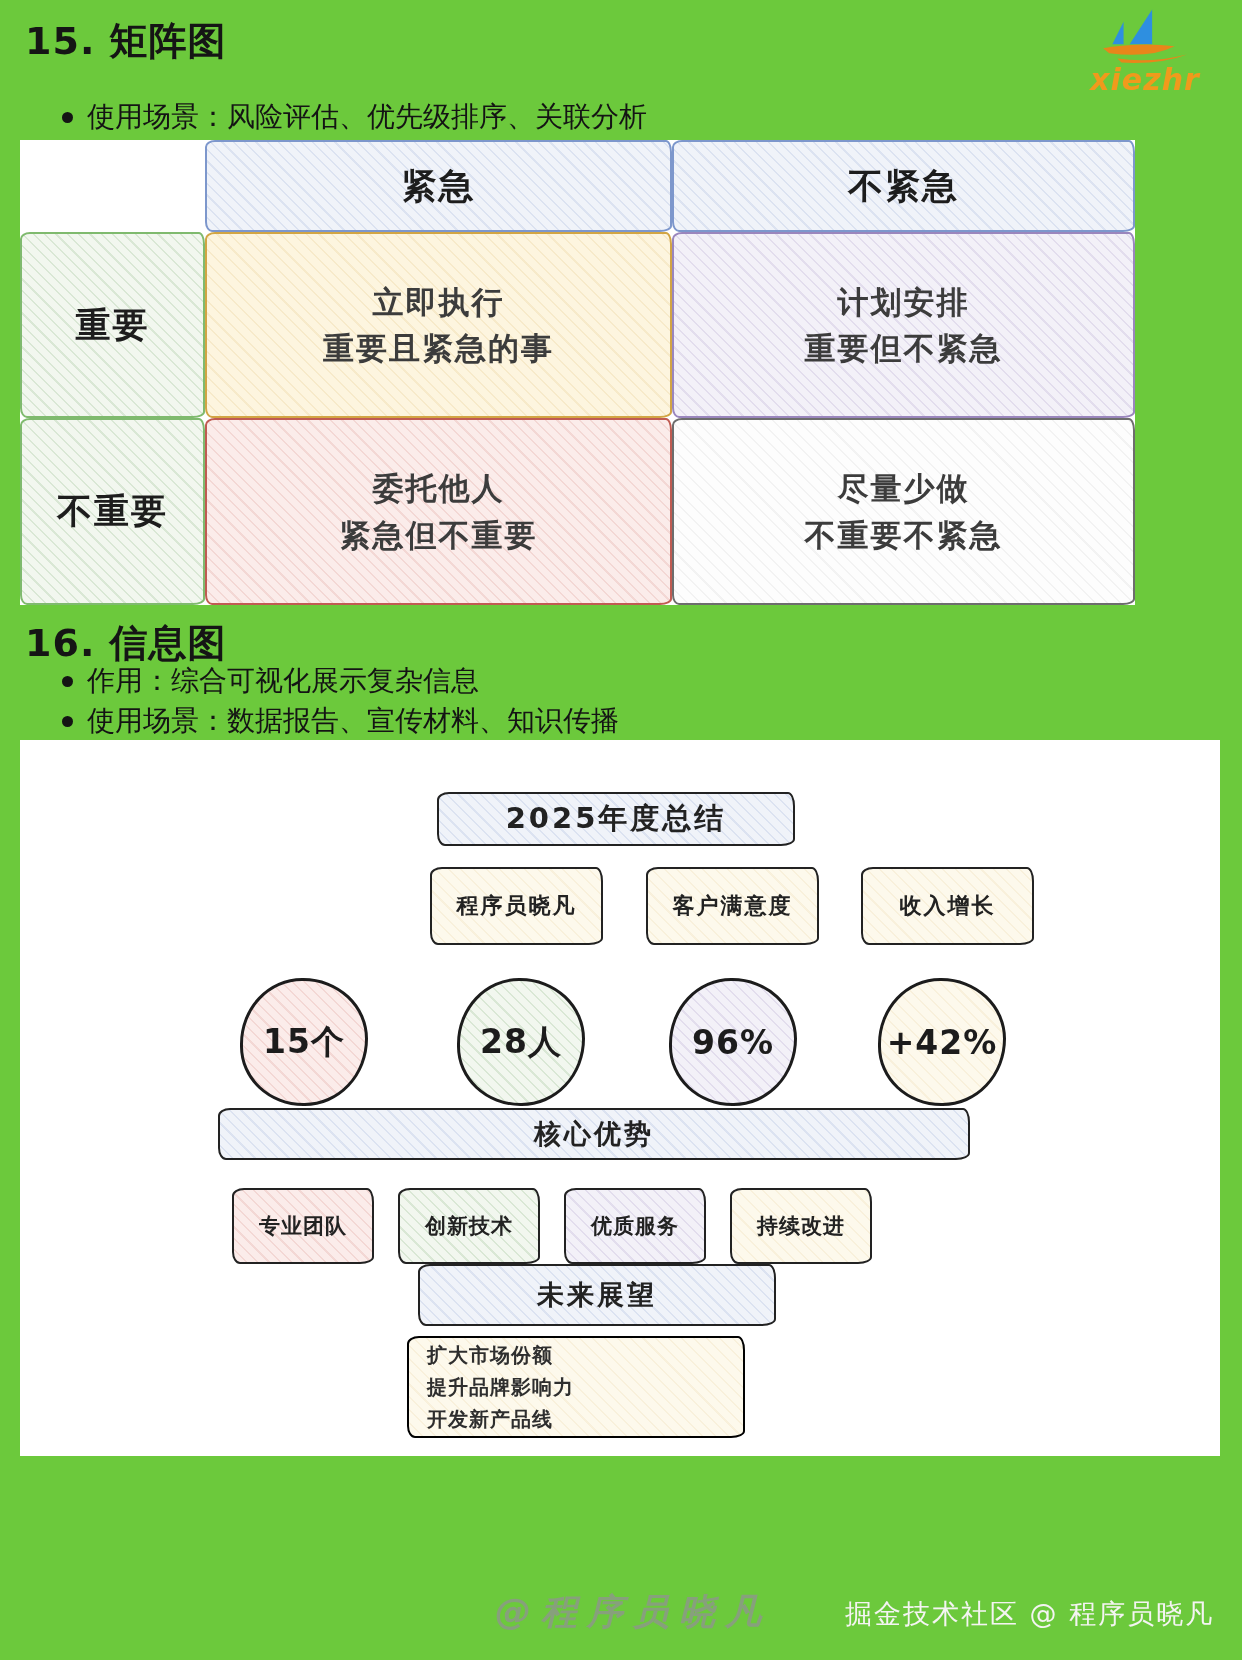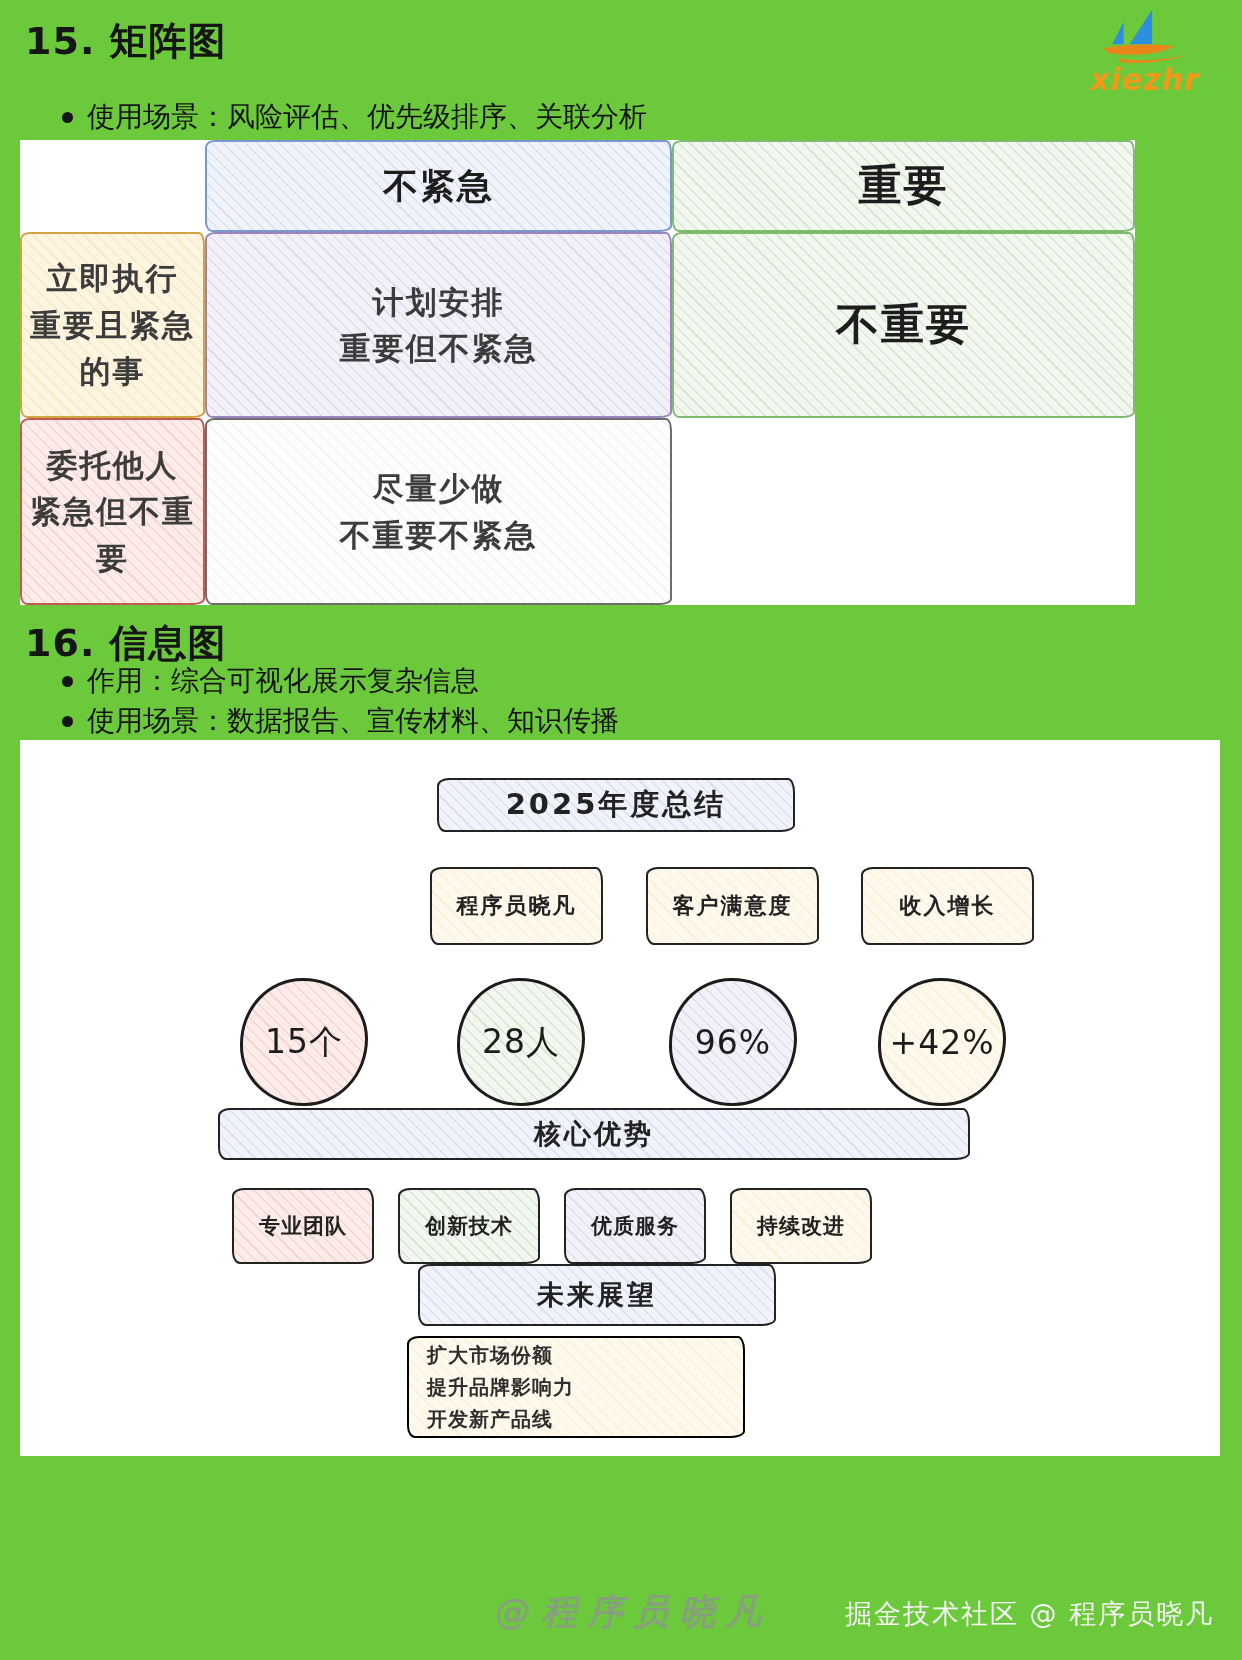--- a/index.html
+++ b/index.html
@@ -32,35 +32,35 @@
                  grid-template-columns:185px 467px 463px; grid-template-rows:92px 186px 187px; }
   .mx-cell { display:flex; flex-direction:column; align-items:center; justify-content:center; text-align:center; }
   .mx-border { border:2.5px solid; border-radius:10px 6px 12px 7px / 7px 12px 6px 10px; }
   .b-blue   { border-color:#7d97cc; }
   .b-green  { border-color:#7fba6e; }
   .b-gold   { border-color:#d2a544; }
   .b-purple { border-color:#9a86bd; }
   .b-red    { border-color:#c05b52; }
   .b-dark   { border-color:#6d6d6d; }
   .mx-colhead { font-size:35px; font-weight:bold; color:#1d1d1d; letter-spacing:2px; }
-  .mx-rowhead { font-size:43px; font-weight:bold; color:#1d1d1d; letter-spacing:2px; }
+  .mx-rowhead { font-size:35px; font-weight:bold; color:#1d1d1d; letter-spacing:2px; }
   .q-line { font-size:31px; font-weight:bold; color:#3c3c3c; line-height:1.5; letter-spacing:2px; }
 
   
   .ig-panel { position:absolute; left:20px; top:740px; width:1200px; height:716px; background:#ffffff; }
   .sketch-box { border:2.5px solid; border-radius:12px 7px 14px 8px / 8px 14px 7px 12px;
                 display:flex; align-items:center; justify-content:center; text-align:center; }
-  .ig-title { position:absolute; left:417px; top:38px; width:358px; height:54px;
+  .ig-title { position:absolute; left:417px; top:52px; width:358px; height:54px;
               font-size:29px; font-weight:bold; color:#222; letter-spacing:3px; }
   .stat-label { position:absolute; top:127px; width:173px; height:78px;
                 font-size:22px; font-weight:bold; color:#222; letter-spacing:2px; }
   .stat-circle { position:absolute; top:238px; width:128px; height:128px;
                  border:3px solid; border-radius:49% 51% 50% 50% / 52% 48% 53% 47%;
                  display:flex; align-items:center; justify-content:center;
-                 font-size:33px; font-weight:normal; color:#1c1c1c; letter-spacing:1px; }
+                 font-size:33px; font-weight:bold; color:#1c1c1c; letter-spacing:1px; }
   .core-bar { position:absolute; left:198px; top:368px; width:752px; height:52px;
               font-size:27px; font-weight:bold; color:#222; letter-spacing:3px; }
   .core-row { position:absolute; left:212px; top:448px; width:640px; height:58px;
               display:flex; justify-content:space-between; }
   .core-item { width:142px; height:76px; font-size:21px; font-weight:bold; color:#222; letter-spacing:1px; }
   .future-bar { position:absolute; left:398px; top:524px; width:358px; height:62px;
                 font-size:27px; font-weight:bold; color:#222; letter-spacing:3px; }
   .future-box { position:absolute; left:387px; top:596px; width:338px; height:102px;
                 display:flex; flex-direction:column; justify-content:center; align-items:flex-start;
                 padding:8px 18px; text-align:center; }
@@ -88,20 +88,21 @@
       <polygon points="24,14 24,36 13,36" fill="#2e8fe0"></polygon>
       <path d="M4,40 Q40,34 74,38 Q50,50 10,45 Z" fill="#e8861a"></path>
       <path d="M18,50 Q50,55 86,46 Q60,56 22,54 Z" fill="#e8861a"></path>
     </svg>
     <div class="logo-text">xiezhr</div>
   </div>
 
   <div class="matrix-panel">
     <div class="matrix-grid">
       <div class="mx-cell"></div>
+      <div class="mx-cell mx-border b-blue hx-blue mx-colhead">紧急</div>
       <div class="mx-cell mx-border b-blue hx-blue mx-colhead">不紧急</div>
 
       <div class="mx-cell mx-border b-green hx-green mx-rowhead">重要</div>
       <div class="mx-cell mx-border b-gold hx-gold">
         <div class="q-line">立即执行</div>
         <div class="q-line">重要且紧急的事</div>
       </div>
       <div class="mx-cell mx-border b-purple hx-purple">
         <div class="q-line">计划安排</div>
         <div class="q-line">重要但不紧急</div>

